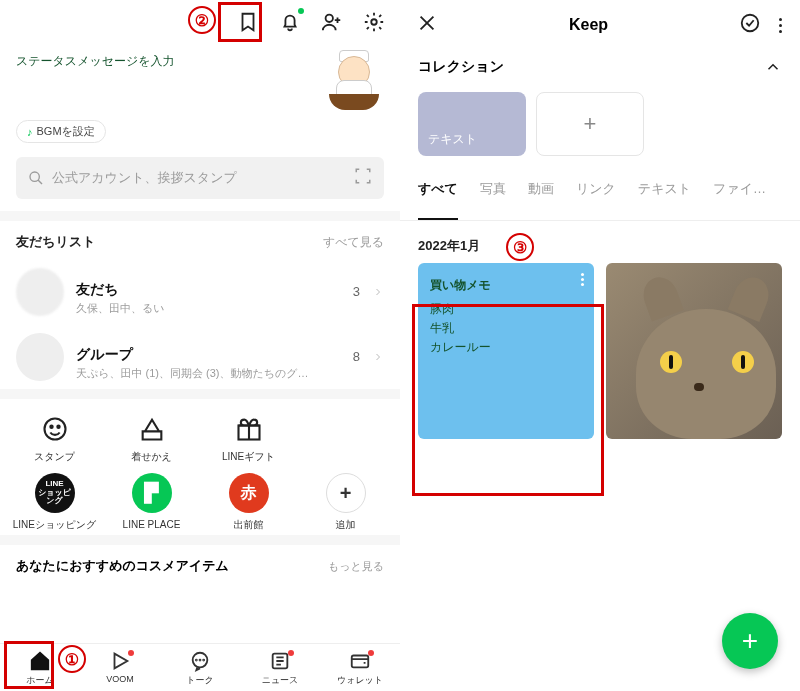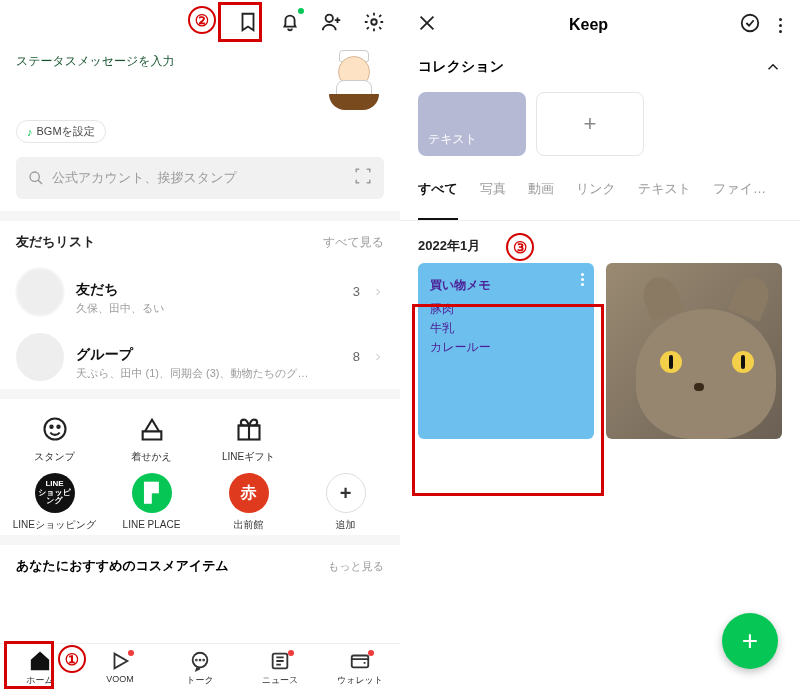--- a/index.html
+++ b/index.html
@@ -87,21 +87,21 @@
     .coll-add { border:1px solid #e5e5e5; align-items:center; justify-content:center; color:#888; font-size:22px;}
 
     .tabs { display:flex; gap:22px; padding: 6px 18px 0; border-bottom:1px solid #eee; font-size:13px; color:#9b9b9b; overflow:hidden;}
     .tabs .tab { padding-bottom:20px; white-space:nowrap;}
     .tabs .tab.active { color:#111; font-weight:700; border-bottom:2px solid #111;}
 
     .date-label { padding: 16px 18px 8px; font-size:13px; color:#222; font-weight:600;}
 
     .keep-grid { display:flex; gap:12px; padding: 0 18px;}
     .keep-card { width:176px; height:176px; border-radius:6px; position:relative; overflow:hidden;}
-    .memo-card { background:#6dc0ee; padding:14px 12px; color:#4c1d95;}
+    .memo-card { background:#6dc0ee; padding:14px 12px; color:#14532d;}
     .memo-title { font-size:12px; font-weight:700; margin-bottom:6px;}
     .memo-line { font-size:12px; line-height:1.6;}
     .memo-dots { position:absolute; top:10px; right:10px; display:flex; flex-direction:column; gap:2px;}
     .memo-dots span{width:3px;height:3px;border-radius:50%;background:#fff;}
     .cat-card { background: linear-gradient(135deg,#9a8a72,#6b6054); position:relative;}
     .cat-ear { position:absolute; width:34px; height:40px; background:#8a7a64; border-radius:50% 50% 0 0;}
     .cat-ear.l { top:14px; left:38px; transform:rotate(-20deg);}
     .cat-ear.r { top:14px; right:14px; transform:rotate(22deg);}
     .cat-face { position:absolute; top:46px; left:30px; right:6px; bottom:0; background:#96866f; border-radius:50% 50% 40% 40%;}
     .cat-eye { position:absolute; width:22px; height:22px; background:#f4cf4a; border-radius:50%; top:88px;}

